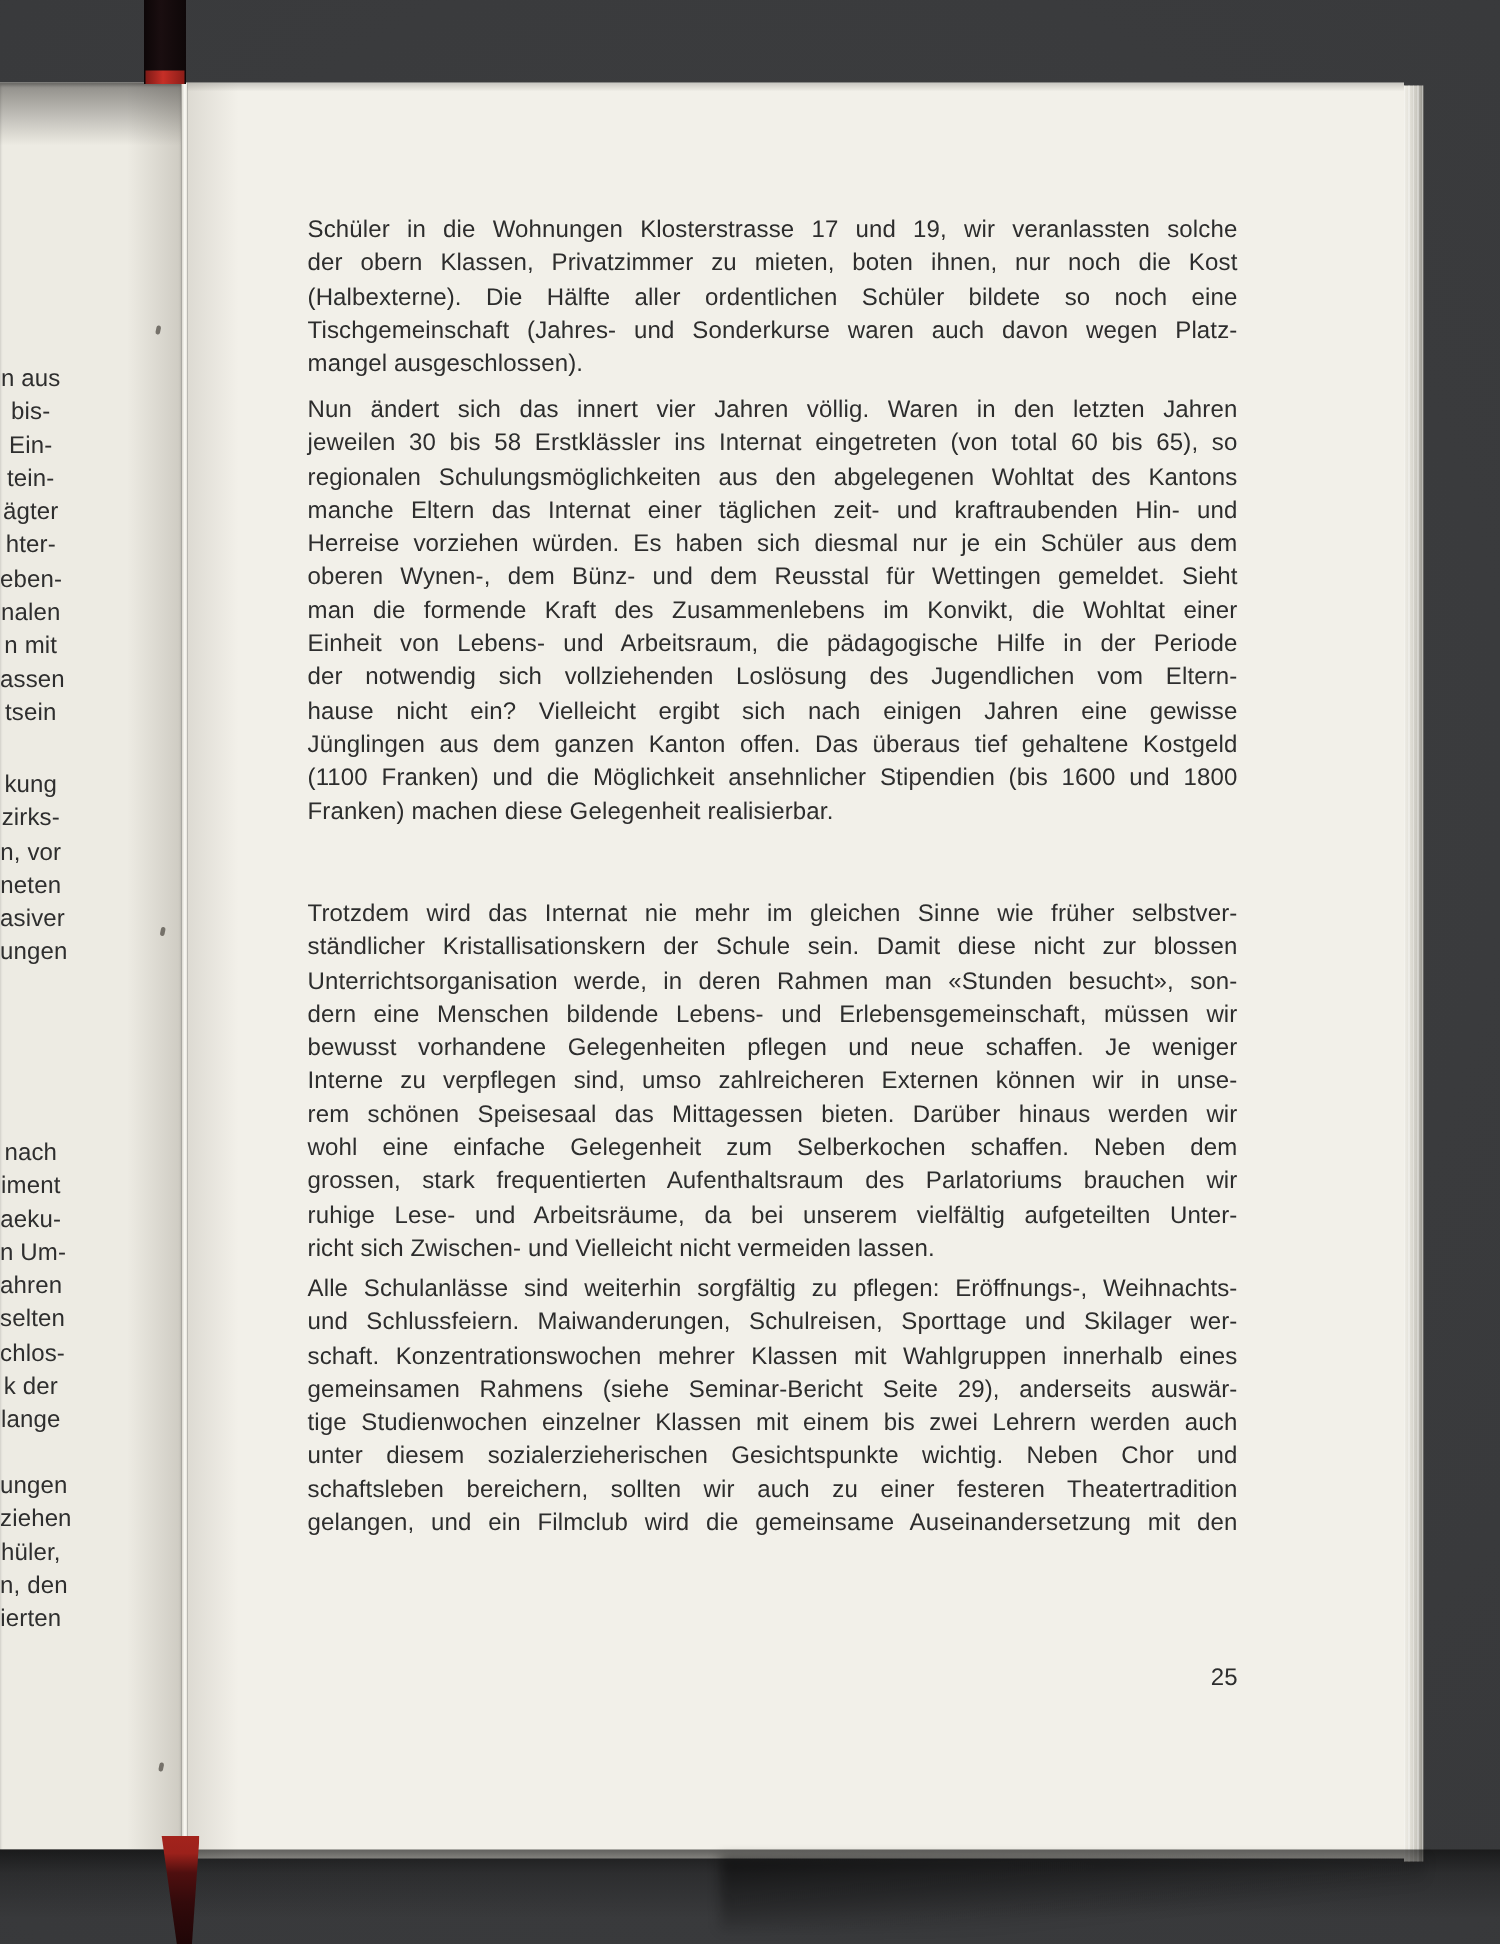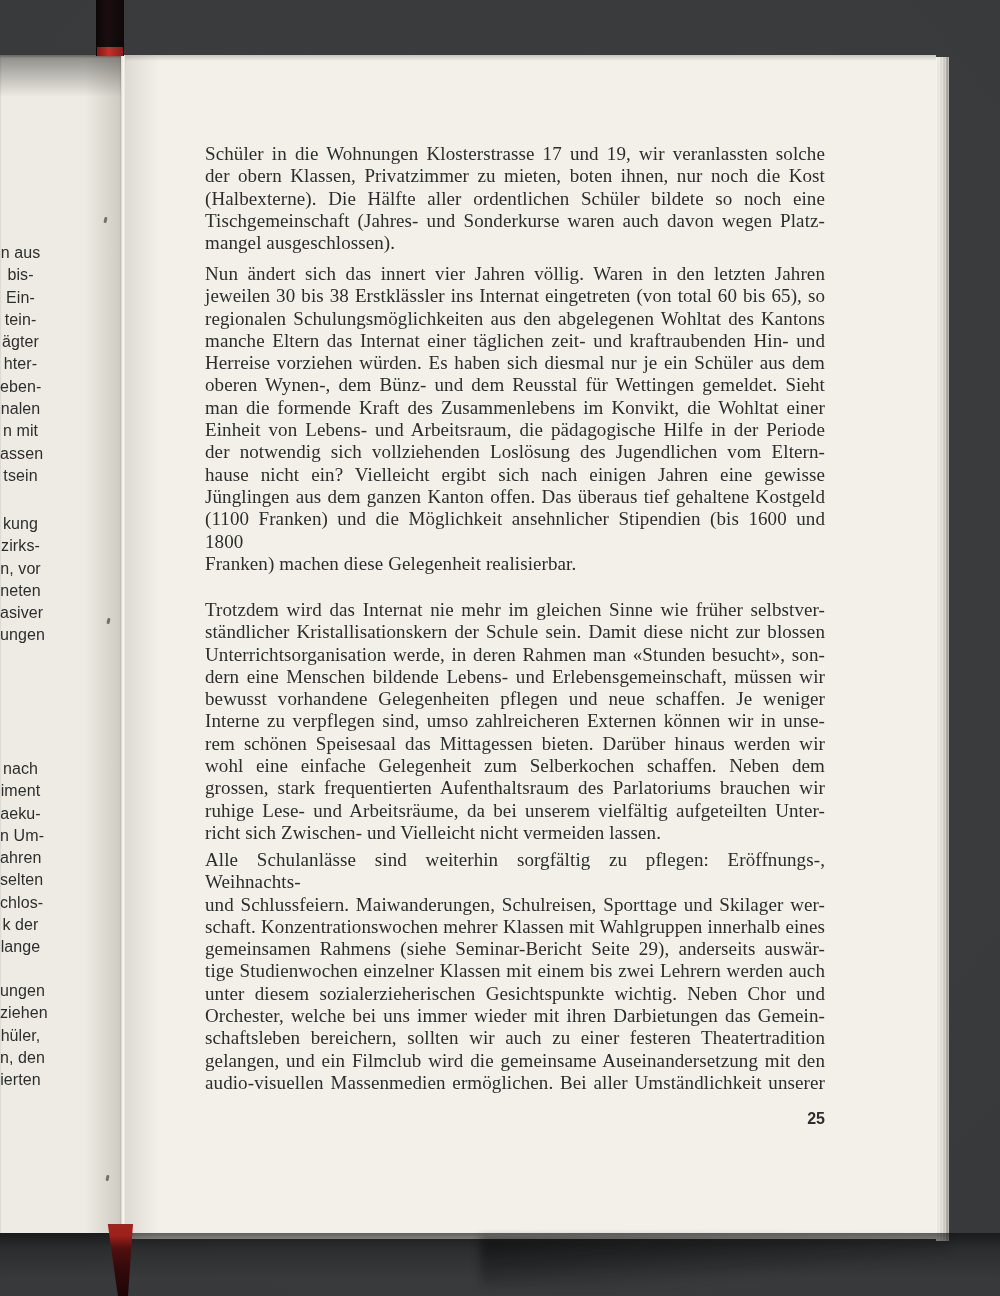--- a/index.html
+++ b/index.html
@@ -58,26 +58,26 @@
     background:linear-gradient(to bottom right, rgba(5,5,5,0.55), rgba(5,5,5,0) 70%);
     filter:blur(4px);
   }
   .ribbon{
     position:absolute; left:105px; top:1224px; width:28px; height:72px;
     clip-path:polygon(10% 0%, 100% 0%, 82% 100%, 46% 100%);
     background:linear-gradient(180deg,#a3231c 0%, #9c211b 16%, #4f0f0f 34%, #320a0b 62%, #1f0607 100%);
   }
   
   .textcol{ position:absolute; left:80px; width:620px; color:#2d2d2d;
-    font-size:19px; line-height:22.3px; letter-spacing:0.1px;font-family:Liberation Serif, serif;}
+    font-size:16px; line-height:22.3px; letter-spacing:0.1px;}
   .tline{ text-align:justify; text-align-last:justify; white-space:normal; }
   .para-end .tline:last-child{ text-align-last:left; }
   .pagenum{
     position:absolute; left:80px; top:1053px; width:620px;
-    text-align:right; color:#2d2d2d; font-size:16px; line-height:22px;font-weight:bold;
+    text-align:right; color:#2d2d2d; font-size:16px; line-height:22px;
   }
   .fragblock{
     position:absolute; left:0; width:41px; text-align:right;
     color:#2e2e2e; font-size:16px; line-height:22.3px; letter-spacing:0.1px;
     overflow:visible; white-space:nowrap;
   }
   .frag-line{ text-align:center; }
   .block-a{ top:187px; } .block-b{ top:458px; } .block-c{ top:703px; } .block-d{ top:925px; }
   
   .speck{ position:absolute; width:3px; height:6px; border-radius:2px;
@@ -139,21 +139,21 @@
   <div class="page-right">
     <div class="textcol para-end" style="top:88px">
         <div class="tline">Schüler in die Wohnungen Klosterstrasse 17 und 19, wir veranlassten solche</div>
         <div class="tline">der obern Klassen, Privatzimmer zu mieten, boten ihnen, nur noch die Kost</div>
         <div class="tline">(Halbexterne). Die Hälfte aller ordentlichen Schüler bildete so noch eine</div>
         <div class="tline">Tischgemeinschaft (Jahres- und Sonderkurse waren auch davon wegen Platz-</div>
         <div class="tline">mangel ausgeschlossen).</div>
       </div>
     <div class="textcol para-end" style="top:208px">
         <div class="tline">Nun ändert sich das innert vier Jahren völlig. Waren in den letzten Jahren</div>
-        <div class="tline">jeweilen 30 bis 38 Erstklässler ins Internat eingetreten (von total 60 bis 65), so</div>
+        <div class="tline">jeweilen 30 bis 58 Erstklässler ins Internat eingetreten (von total 60 bis 65), so</div>
         <div class="tline">regionalen Schulungsmöglichkeiten aus den abgelegenen Wohltat des Kantons</div>
         <div class="tline">manche Eltern das Internat einer täglichen zeit- und kraftraubenden Hin- und</div>
         <div class="tline">Herreise vorziehen würden. Es haben sich diesmal nur je ein Schüler aus dem</div>
         <div class="tline">oberen Wynen-, dem Bünz- und dem Reusstal für Wettingen gemeldet. Sieht</div>
         <div class="tline">man die formende Kraft des Zusammenlebens im Konvikt, die Wohltat einer</div>
         <div class="tline">Einheit von Lebens- und Arbeitsraum, die pädagogische Hilfe in der Periode</div>
         <div class="tline">der notwendig sich vollziehenden Loslösung des Jugendlichen vom Eltern-</div>
         <div class="tline">hause nicht ein? Vielleicht ergibt sich nach einigen Jahren eine gewisse</div>
         <div class="tline">Jünglingen aus dem ganzen Kanton offen. Das überaus tief gehaltene Kostgeld</div>
         <div class="tline">(1100 Franken) und die Möglichkeit ansehnlicher Stipendien (bis 1600 und 1800</div>
@@ -172,24 +172,22 @@
         <div class="tline">ruhige Lese- und Arbeitsräume, da bei unserem vielfältig aufgeteilten Unter-</div>
         <div class="tline">richt sich Zwischen- und Vielleicht nicht vermeiden lassen.</div>
       </div>
     <div class="textcol" style="top:794px">
         <div class="tline">Alle Schulanlässe sind weiterhin sorgfältig zu pflegen: Eröffnungs-, Weihnachts-</div>
         <div class="tline">und Schlussfeiern. Maiwanderungen, Schulreisen, Sporttage und Skilager wer-</div>
         <div class="tline">schaft. Konzentrationswochen mehrer Klassen mit Wahlgruppen innerhalb eines</div>
         <div class="tline">gemeinsamen Rahmens (siehe Seminar-Bericht Seite 29), anderseits auswär-</div>
         <div class="tline">tige Studienwochen einzelner Klassen mit einem bis zwei Lehrern werden auch</div>
         <div class="tline">unter diesem sozialerzieherischen Gesichtspunkte wichtig. Neben Chor und</div>
-        <div class="tline">Orchester, welche bei uns immer wieder mit ihren Darbietungen das Gemein-</div>
         <div class="tline">schaftsleben bereichern, sollten wir auch zu einer festeren Theatertradition</div>
         <div class="tline">gelangen, und ein Filmclub wird die gemeinsame Auseinandersetzung mit den</div>
-        <div class="tline">audio-visuellen Massenmedien ermöglichen. Bei aller Umständlichkeit unserer</div>
       </div>
     <div class="pagenum">25</div>
   </div>
 
   <div class="fore-edge"></div>
 
   <div class="bottom-shadow"></div>
   <div class="corner-shadow"></div>
 
   <div class="spine-band">

